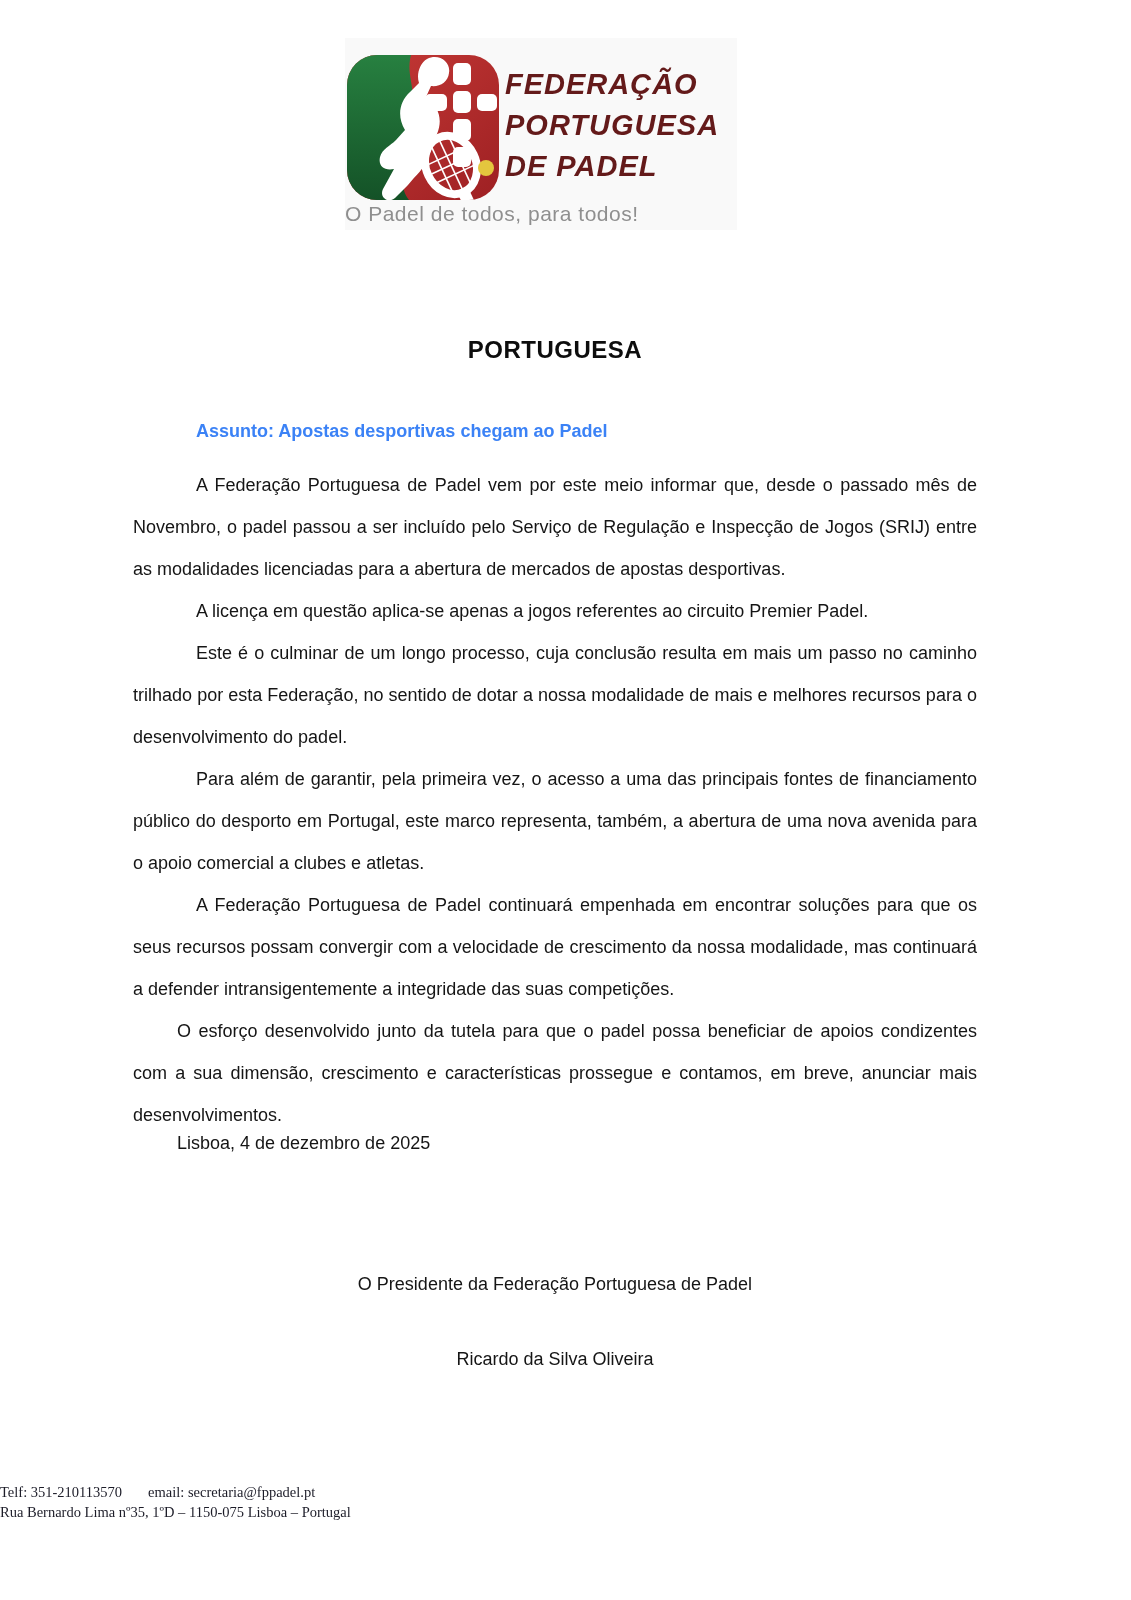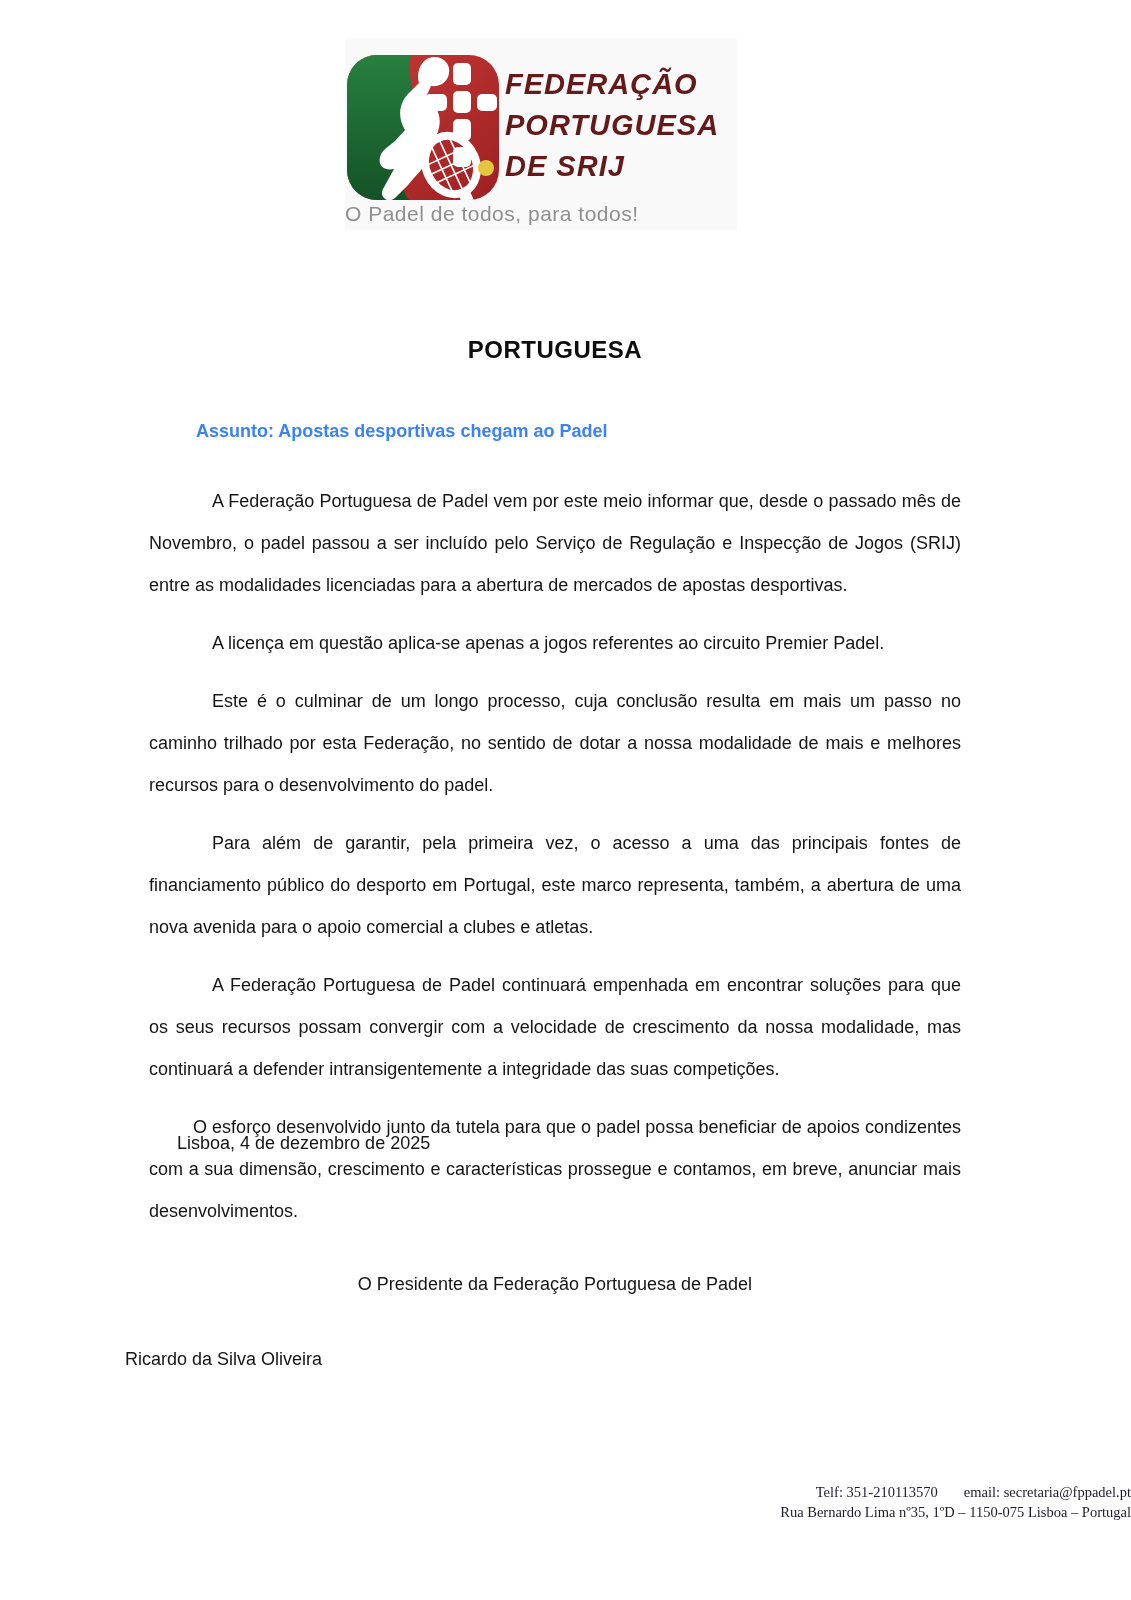--- a/index.html
+++ b/index.html
@@ -82,21 +82,21 @@
     position: absolute;
     top: 464px;
     left: 133px;
     width: 844px;
     font-size: 18px;
     line-height: 42px;
     text-align: justify;
     color: #151515;
   }
   .body-text p {
-    margin: 16px;
+    margin: 0;
     text-indent: 63px;
   }
   .body-text p.small-indent {
     text-indent: 44px;
   }
   .dateline {
     position: absolute;
     top: 1122px;
     left: 177px;
     font-size: 18px;
@@ -109,34 +109,35 @@
     left: 133px;
     width: 844px;
     text-align: center;
     font-size: 18px;
     line-height: 28px;
     color: #151515;
   }
   .sig-name {
     position: absolute;
     top: 1345px;
-    left: 125px;
-    width: 844px;
+    left: 133px;
+    width: 844px;
+    text-align: center;
     font-size: 18px;
     line-height: 28px;
     color: #151515;
   }
 
   
   .footer {
     position: absolute;
     top: 1482px;
     left: 0;
     width: 100%;
-    text-align: right;
+    text-align: left;
     font-family: "Liberation Serif", serif;
     font-size: 14.5px;
     line-height: 20px;
     color: #1c1c28;
   }
   .footer .gap {
     display: inline-block;
     width: 26px;
   }
 </style>
@@ -189,21 +190,21 @@
               </g>
               <rect x="98" y="136" width="12" height="18" rx="4" fill="#ffffff"></rect>
             </g>
             <circle cx="139" cy="113" r="8" fill="#e4c63e"></circle>
           </g>
         </g>
       </svg>
       <div class="wordmark">
         <div>FEDERAÇÃO</div>
         <div>PORTUGUESA</div>
-        <div>DE SRIJ</div>
+        <div>DE PADEL</div>
       </div>
     </div>
     <div class="tagline">O Padel de todos, para todos!</div>
   </div>
 
   <h1 class="doc-title">PORTUGUESA</h1>
 
   <div class="subject">Assunto: Apostas desportivas chegam ao Padel</div>
 
   <div class="body-text">

